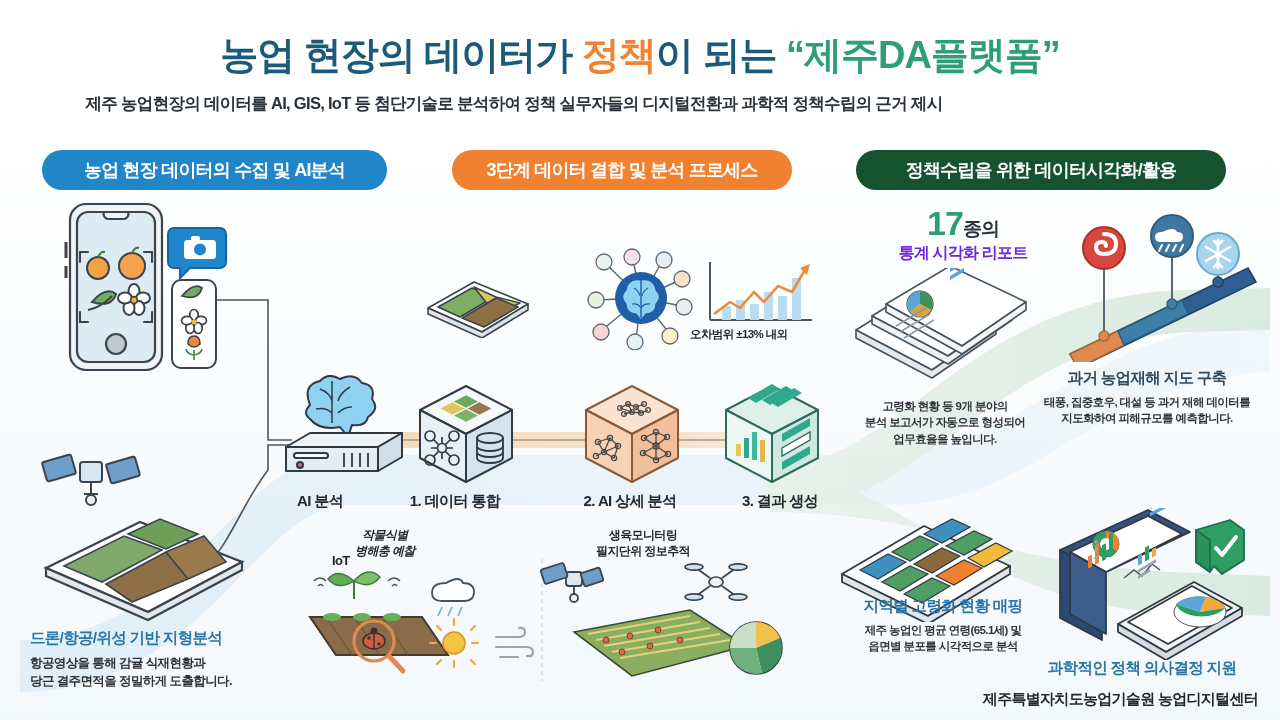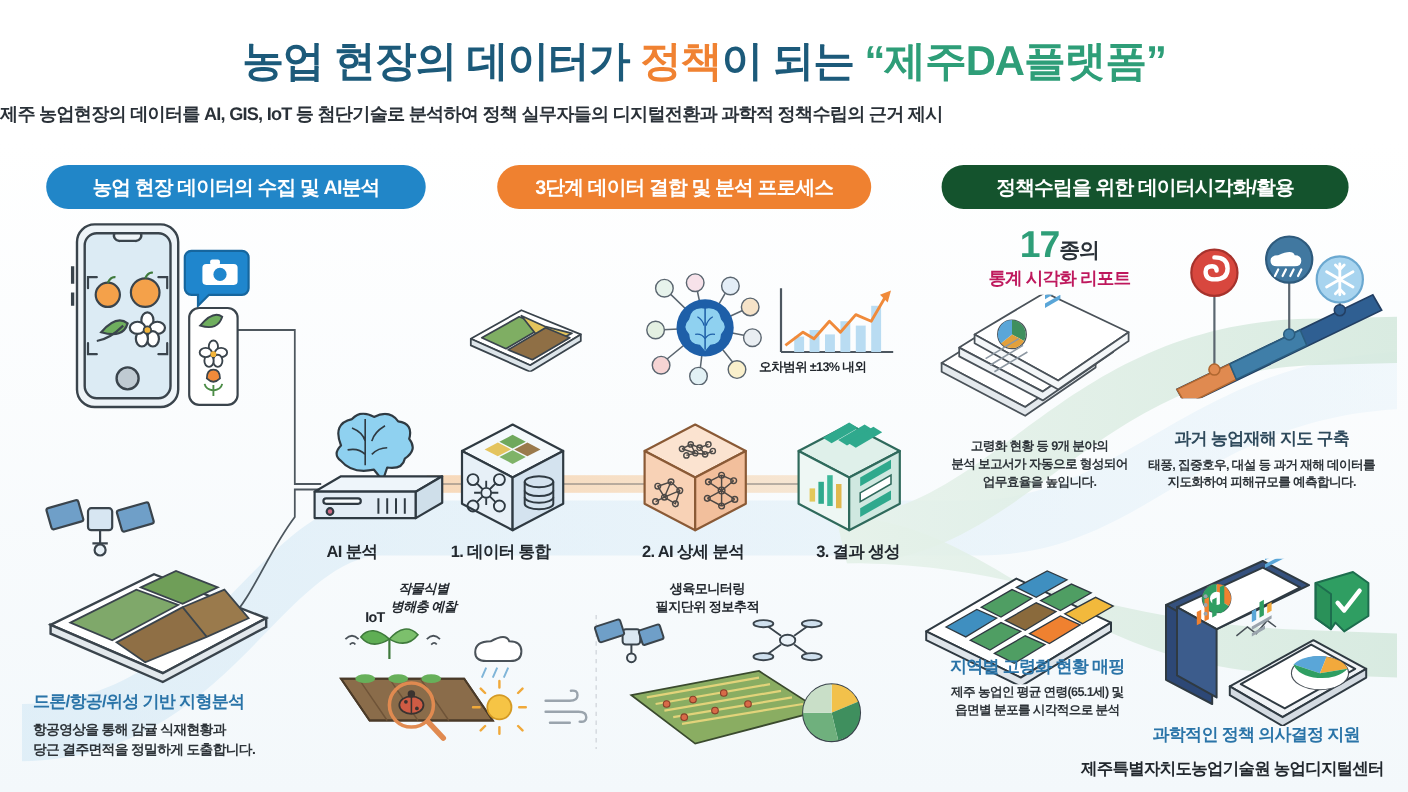--- a/index.html
+++ b/index.html
@@ -16,39 +16,39 @@
 
   
   .title{
     position:absolute;left:0;top:30px;width:1280px;text-align:center;
     font-size:38px;font-weight:bold;letter-spacing:-1px;white-space:nowrap;
   }
   .t-navy{color:#1c5a7a;text-align:center;}
   .t-orange{color:#f08232;}
   .t-green{color:#2e9e78;}
   .subtitle{
-    position:absolute;left:0;top:93px;width:1028px;
+    position:absolute;left:0;top:93px;width:1028px;text-align:center;
     font-size:16.5px;font-weight:bold;color:#2a3138;letter-spacing:-0.7px;white-space:nowrap;
   }
 
   
   .pill{
     position:absolute;height:40px;border-radius:20px;color:#fff;
     display:flex;align-items:center;justify-content:center;
     font-size:18px;font-weight:bold;letter-spacing:-0.8px;white-space:nowrap;padding:0 22px;
     box-sizing:border-box;
   }
   #pill-collect{left:42px;top:150px;background:#2186c8;width:345px;}
   #pill-process{left:452px;top:150px;background:#ef8130;width:340px;}
   #pill-visual{left:856px;top:150px;background:#14532d;width:370px;}
 
   
   .cap{position:absolute;}
   .cap .h{font-size:15.5px;font-weight:bold;color:#2a74a8;letter-spacing:-0.7px;white-space:nowrap;margin-bottom:5px;}
-  .cap .h.dark{color:#2f4a5c;margin-top:21px;}
+  .cap .h.dark{color:#2f4a5c;}
   .cap .b{font-size:12.5px;font-weight:bold;color:#2d3338;line-height:1.45;letter-spacing:-0.6px;white-space:nowrap;}
   .cap.center{text-align:center;}
   .cap.center .h,.cap.center .b{white-space:nowrap;}
 
   #cap-mobile{left:44px;top:375px;}
   #cap-drone{left:30px;top:628px;}
   #cap-report{left:820px;top:398px;text-align:center;width:250px;}
   #cap-disaster{left:1022px;top:368px;text-align:center;width:250px;}
   #cap-aging{left:818px;top:596px;text-align:center;width:250px;}
   #cap-decision{left:1012px;top:658px;text-align:center;width:260px;}
@@ -70,21 +70,21 @@
         text-align:center;line-height:1.3;white-space:nowrap;}
   #lab-iot{left:332px;top:553px;font-size:13px;}
   #lab-crop{left:355px;top:528px;font-style:italic;}
   #lab-growth{left:596px;top:528px;}
   #lab-err{left:690px;top:327px;font-size:11.5px;}
 
   
   #h17{position:absolute;left:848px;top:206px;width:230px;text-align:center;}
   #h17 .big{font-size:34px;font-weight:bold;color:#2e9e78;letter-spacing:-1px;line-height:1;}
   #h17 .big .sm{font-size:19px;color:#2a3138;}
-  #h17 .sub{font-size:16px;font-weight:bold;color:#be185d;letter-spacing:-0.8px;margin-top:3px;}
+  #h17 .sub{font-size:16px;font-weight:bold;color:#6d28d9;letter-spacing:-0.8px;margin-top:3px;}
 
   
   #footer-org{position:absolute;left:0;top:690px;width:1280px;text-align:right;padding-right:22px;
     box-sizing:border-box;font-size:15px;font-weight:bold;color:#22282e;letter-spacing:-0.7px;}
 
   .art{position:absolute;}
 </style>
 </head>
 <body>
 

